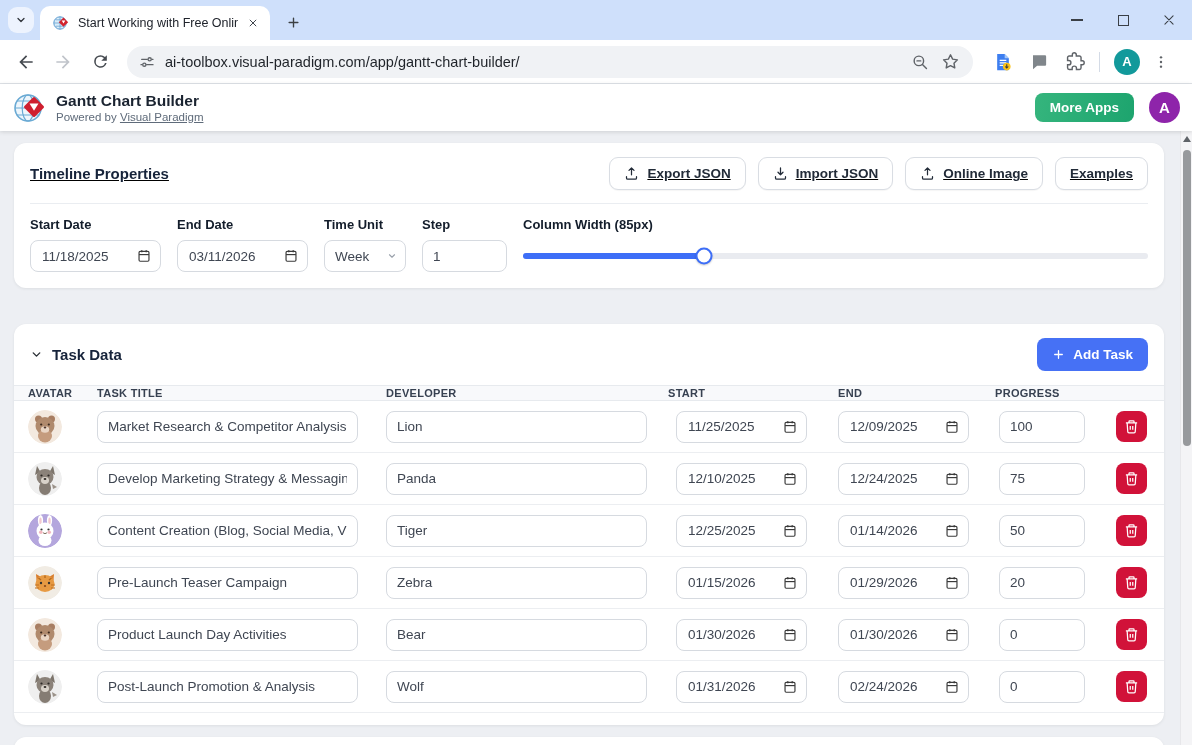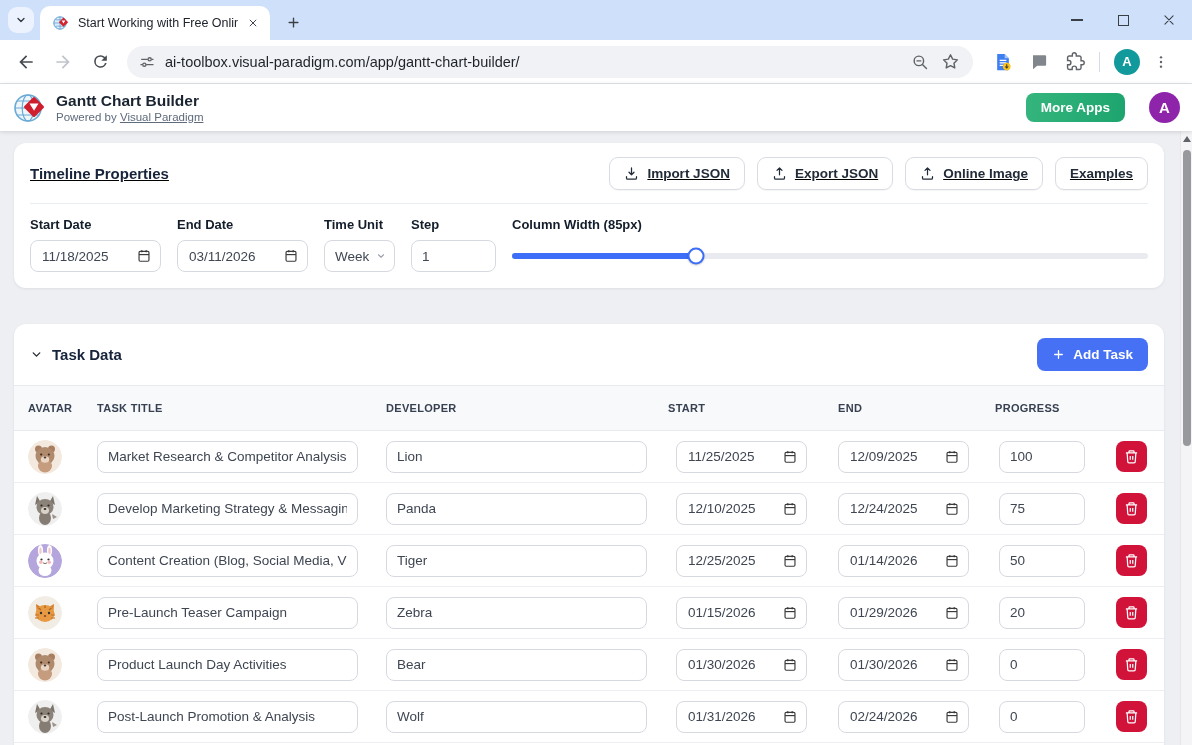--- a/index.html
+++ b/index.html
@@ -35,21 +35,21 @@
     display:flex; align-items:center; justify-content:center; margin-left:6px; }
   .menu-dots { width:26px; height:26px; display:flex; align-items:center; justify-content:center; margin-left:8px; }
 
   
   .app-header { height:47px; background:#fff; display:flex; align-items:center; padding:0 12px;
     box-shadow:0 1px 4px rgba(60,64,67,.18); position:relative; z-index:5; }
   .app-logo { width:36px; height:36px; margin-right:8px; }
   .app-title { font-size:15.5px; font-weight:bold; color:#1a2330; line-height:1.2; }
   .powered { font-size:11.5px; color:#5f6b7a; }
   .powered a { color:#5f6b7a; text-decoration:underline; }
-  .header-right { margin-left:auto; display:flex; align-items:center; gap:24px; }
+  .header-right { margin-left:auto; display:flex; align-items:center; gap:15px; }
   .more-apps-btn { height:29px; padding:0 15px; border:none; border-radius:8px; color:#fff; font-size:13.5px; font-weight:bold;
     background:linear-gradient(100deg,#35b57d,#1da46e); cursor:pointer; font-family:inherit; }
   .app-avatar { width:31px; height:31px; border-radius:50%; background:#8e24aa; color:#fff; font-weight:bold; font-size:15px;
     display:flex; align-items:center; justify-content:center; }
 
   
   .page { position:relative; height:614px; overflow:hidden; }
   .card { background:#fff; border-radius:12px; box-shadow:0 1px 3px rgba(25,32,44,.08); width:1150px; margin:12px 0 0 14px; }
 
   
@@ -58,39 +58,39 @@
   .section-title { font-size:15px; font-weight:bold; color:#16233a; }
   .tl-buttons { margin-left:auto; display:flex; gap:12px; }
   .btn { height:33px; padding:0 14px; background:#fff; border:1px solid #d9dde3; border-radius:9px; font-size:13.5px; font-weight:bold;
     color:#222b38; display:flex; align-items:center; gap:8px; cursor:pointer; font-family:inherit; box-shadow:0 1px 1px rgba(0,0,0,.04); }
   .tl-fields { display:flex; margin-top:13px; gap:16px; }
   .field label { display:block; font-size:13px; font-weight:bold; color:#131d2b; margin-bottom:8px; }
   .tinput { height:32px; border:1px solid #d6dae0; border-radius:8px; font-size:13.5px; color:#3f4652; padding:0 10px;
     font-family:inherit; outline:none; width:100%; background:#fff; }
   .date-field { width:131px; height:32px; border:1px solid #d6dae0; border-radius:8px; display:flex; align-items:center; padding:0 9px; background:#fff; }
   .date-field input { border:none; outline:none; flex:1; width:70px; font-size:13.5px; color:#3f4652; font-family:inherit; background:transparent; }
-  .select-box { width:71px; height:32px; border:1px solid #d6dae0; border-radius:8px; display:flex; align-items:center;
+  .select-box { width:82px; height:32px; border:1px solid #d6dae0; border-radius:8px; display:flex; align-items:center;
     padding:0 8px 0 10px; font-size:13.5px; color:#3f4652; background:#fff; cursor:pointer; }
   .select-box .sel-val { flex:1; }
   .step-field { width:85px; }
   .slider-field { flex:1; }
   .slider-wrap { position:relative; height:32px; display:flex; align-items:center; }
   .slider-track { width:100%; height:6px; border-radius:3px; background:#e9ebf0; position:relative; }
   .slider-fill { height:6px; border-radius:3px; background:#3d6ef7; width:29%; }
   .slider-thumb { position:absolute; top:50%; transform:translate(-50%,-50%); width:17px; height:17px; border-radius:50%;
     background:#fff; border:2px solid #3d6ef7; box-shadow:0 1px 2px rgba(0,0,0,.2); left:29%; }
 
   
   .task-card { padding:0 0 12px; }
   .task-head { display:flex; align-items:center; padding:14px 16px;margin-top:36px; }
   .collapse-chip { display:flex; align-items:center; gap:9px; cursor:pointer; }
   .add-task-btn { margin-left:auto; height:33px; padding:0 15px; border:none; border-radius:8px; background:#4671f5; color:#fff;
     font-size:13.5px; font-weight:bold; display:flex; align-items:center; gap:8px; cursor:pointer; font-family:inherit; }
   .grid-row { display:grid; grid-template-columns:83px 289px 282px 170px 157px 107px 1fr; align-items:center; }
-  .thead { height:46px; background:#f8f9fb; border-top:1px solid #e7eaee; border-bottom:1px solid #e7eaee; }
+  .thead { height:16px; background:#f8f9fb; border-top:1px solid #e7eaee; border-bottom:1px solid #e7eaee; }
   .thead span { font-size:11px; font-weight:bold; color:#374151; letter-spacing:.3px; }
   .thead span:first-child { padding-left:14px; }
   .trow { height:52px; border-bottom:1px solid #eceef1; }
   .avatar { width:34px; height:34px; border-radius:50%; margin-left:14px; overflow:hidden; }
   .avatar svg { display:block; }
   .cell-input { width:261px; }
   .row-date { margin-left:8px; }
   .progress-input { width:86px; margin-left:4px; }
   .del-btn { width:31px; height:31px; border:none; border-radius:8px; background:#d11239; display:flex; align-items:center;
     justify-content:center; cursor:pointer; margin-left:14px; }
@@ -234,29 +234,29 @@
 </div>
 
 <div class="page">
 
   <div class="card tl-card">
     <div class="tl-head">
       <span class="section-title">Timeline Properties</span>
       <div class="tl-buttons">
         <button class="btn">
           <svg width="15" height="15" viewBox="0 0 24 24" fill="none" stroke="#222b38" stroke-width="2" stroke-linecap="round" stroke-linejoin="round">
+              <path d="M12 14V3M8 7l4-4 4 4M4 17v2a2 2 0 0 0 2 2h12a2 2 0 0 0 2-2v-2"></path>
+            </svg>
+          <span>Export JSON</span>
+        </button>
+        <button class="btn">
+          <svg width="15" height="15" viewBox="0 0 24 24" fill="none" stroke="#222b38" stroke-width="2" stroke-linecap="round" stroke-linejoin="round">
               <path d="M12 3v11M8 10l4 4 4-4M4 17v2a2 2 0 0 0 2 2h12a2 2 0 0 0 2-2v-2"></path>
             </svg>
           <span>Import JSON</span>
-        </button>
-        <button class="btn">
-          <svg width="15" height="15" viewBox="0 0 24 24" fill="none" stroke="#222b38" stroke-width="2" stroke-linecap="round" stroke-linejoin="round">
-              <path d="M12 14V3M8 7l4-4 4 4M4 17v2a2 2 0 0 0 2 2h12a2 2 0 0 0 2-2v-2"></path>
-            </svg>
-          <span>Export JSON</span>
         </button>
         <button class="btn">
           <svg width="15" height="15" viewBox="0 0 24 24" fill="none" stroke="#222b38" stroke-width="2" stroke-linecap="round" stroke-linejoin="round">
               <path d="M12 14V3M8 7l4-4 4 4M4 17v2a2 2 0 0 0 2 2h12a2 2 0 0 0 2-2v-2"></path>
             </svg>
           <span>Online Image</span>
         </button>
         <button class="btn">
           <span>Examples</span>
         </button>

